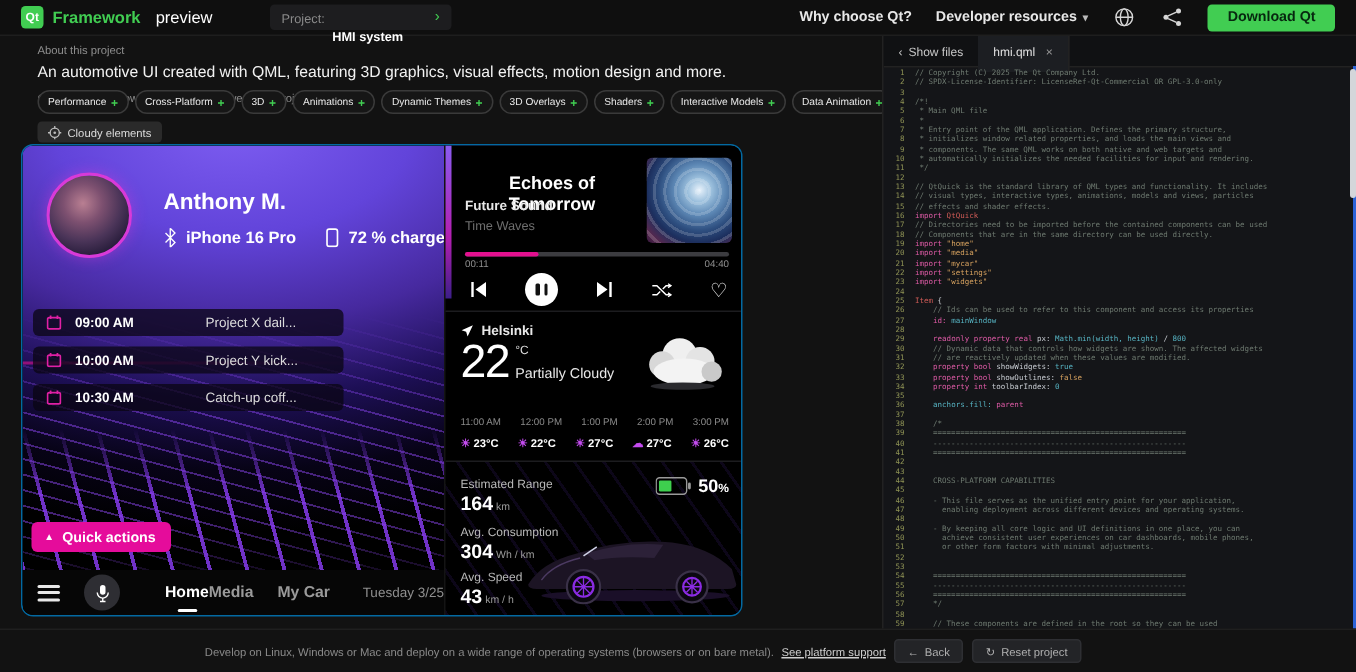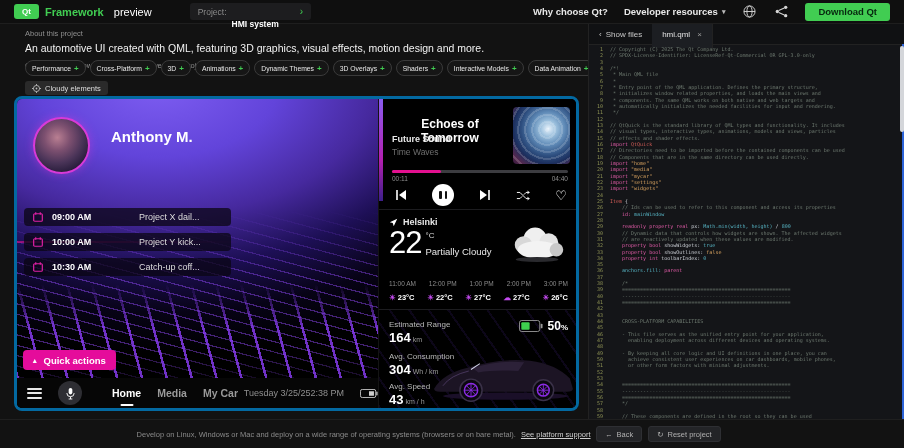--- a/index.html
+++ b/index.html
@@ -3,21 +3,21 @@
 <meta charset="utf-8">
 <style>
   html,body{margin:0;padding:0;background:#0b0b0b;}
   .page{position:relative;width:904px;height:448px;background:#121212;overflow:hidden;
         font-family:"Liberation Sans",sans-serif;color:#eee;}
 
   
   .topbar{position:absolute;top:0;left:0;right:0;height:24px;background:#0f0f0f;
           border-bottom:1px solid #1e1e1e;display:flex;align-items:center;padding:0 14px;
           box-sizing:border-box;z-index:9;}
-  .logo-sq{width:25px;height:15px;background:#41cd52;border-radius:3px;display:flex;
+  .logo-sq{width:15px;height:15px;background:#41cd52;border-radius:3px;display:flex;
            align-items:center;justify-content:center;font-size:8px;font-weight:bold;color:#fff;}
   .brand{margin-left:6px;font-size:11px;}
   .brand .g{color:#41cd52;font-weight:bold;}
   .brand .w{color:#fff;}
   .project-pill{margin-left:38px;height:17px;background:#1d1d1f;border-radius:3px;display:flex;
                 align-items:center;padding:0 8px;font-size:8.5px;gap:5px;cursor:pointer;}
   .project-pill .lbl{color:#8a8a8a;}
   .project-pill .val{color:#fff;font-weight:bold;margin-top:24px;}
   .project-pill .chev{color:#41cd52;font-size:10px;margin-left:16px;line-height:1;}
   .topbar-right{margin-left:auto;display:flex;align-items:center;gap:16px;}
@@ -34,22 +34,22 @@
   .hint{font-size:7.5px;color:#8f8f8f;margin-top:7px;}
   .tags{position:absolute;left:25px;top:60px;display:flex;gap:4px;}
   .tag{height:14px;border:1px solid #3a3a3a;background:#161616;border-radius:8px;display:flex;
        align-items:center;padding:0 6px;font-size:6.8px;color:#e8e8e8;gap:3px;cursor:pointer;white-space:nowrap;}
   .tag .plus{color:#41cd52;font-weight:bold;font-size:8px;}
   .inspect{position:absolute;left:25px;top:81px;height:14px;background:#2a2a2a;border:none;
            border-radius:3px;display:flex;align-items:center;gap:4px;padding:0 7px;font-size:7.5px;
            color:#ddd;cursor:pointer;}
 
   
-  .dashboard{position:absolute;left:14px;top:96px;width:565px;height:315px;background:#000;
-             border:3px solid #0369a1;border-radius:8px;overflow:hidden;box-sizing:border-box;}
+  .dashboard{position:absolute;left:14px;top:96px;width:481px;height:315px;background:#000;
+             border:1px solid #0369a1;border-radius:8px;overflow:hidden;box-sizing:border-box;}
 
   
   .hmi-left{position:absolute;left:0;top:0;bottom:0;width:371px;overflow:hidden;}
   .sky{position:absolute;inset:0;background:
        radial-gradient(130% 95% at 38% -5%, #7e5ef2 0%, #6244da 25%, #46299e 45%, #1d0f55 62%, #070316 78%, #000 92%);}
   .mesh1{position:absolute;inset:0;
          background:repeating-linear-gradient(15deg, rgba(150,75,255,0.45) 0 1.2px, transparent 1.2px 10px);
          -webkit-mask-image:linear-gradient(180deg, transparent 36%, #000 58%, #000 80%, transparent 95%);
          mask-image:linear-gradient(180deg, transparent 36%, #000 58%, #000 80%, transparent 95%);}
   .mesh2{position:absolute;left:0;right:0;bottom:28px;height:96px;
@@ -274,20 +274,34 @@
   <div class="dashboard">
 
     <div class="hmi-left">
       <div class="sky"></div>
       <div class="mesh1"></div>
       <div class="mesh2"></div>
       <div class="horizon"></div>
 
       <div class="avatar"></div>
       <div class="p-name">Anthony M.</div>
+      <div class="p-row">
+        <span class="grp">
+          <svg width="9" height="13" viewBox="0 0 10 14" fill="none" stroke="#fff" stroke-width="1">
+              <path d="M5 0l3.5 3.5L1.5 10.5M5 14l3.5-3.5L1.5 3.5M5 0v14"></path>
+            </svg>
+          <span>iPhone 16 Pro</span>
+        </span>
+        <span class="grp">
+          <svg width="9" height="13" viewBox="0 0 9 14">
+              <rect x="0.75" y="0.75" width="7.5" height="12.5" rx="1.6" stroke="#fff" stroke-width="1.2" fill="none"></rect>
+            </svg>
+          <span>72 % charge</span>
+        </span>
+      </div>
 
       <div class="schedule">
         <div class="sched-row">
           <svg width="10" height="10" viewBox="0 0 11 11">
               <rect x="0.75" y="1.9" width="9.5" height="8.3" rx="1.2" stroke="#e020a5" stroke-width="1.3" fill="none"></rect>
               <path d="M3 .4v2.6M8 .4v2.6" stroke="#e020a5" stroke-width="1.3"></path>
             </svg>
           <span class="sched-time">09:00 AM</span>
           <span class="sched-title">Project X dail...</span>
         </div>
@@ -321,21 +335,21 @@
             <div></div>
           </div>
         <div class="mic">
           <svg width="11" height="13" viewBox="0 0 12 14">
               <rect x="4" y="1" width="4" height="7" rx="2" fill="#fff"></rect>
               <path d="M2 6.5a4 4 0 0 0 8 0" stroke="#fff" stroke-width="1" fill="none"></path>
               <path d="M6 10.5V13M4 13h4" stroke="#fff" stroke-width="1"></path>
             </svg>
         </div>
         <span class="nav-item active" style="margin-left:30px">Home</span>
-        <span class="nav-item" style="margin-left:16px">Media</span>
+        <span class="nav-item" style="margin-left:0">Media</span>
         <span class="nav-item" style="margin-left:16px">My Car</span>
         <span class="nav-date">Tuesday 3/25/25</span>
         <span class="nav-time">2:38 PM</span>
         <span class="nav-batt">
           <svg width="18" height="9" viewBox="0 0 20 10">
               <rect x="0.5" y="0.5" width="17" height="9" rx="2" stroke="#cfcfcf" stroke-width="1" fill="none"></rect>
               <rect x="10" y="2.5" width="5.5" height="5" fill="#cfcfcf"></rect>
               <path d="M18.8 3v4" stroke="#cfcfcf" stroke-width="1.4"></path>
             </svg>
         </span>

